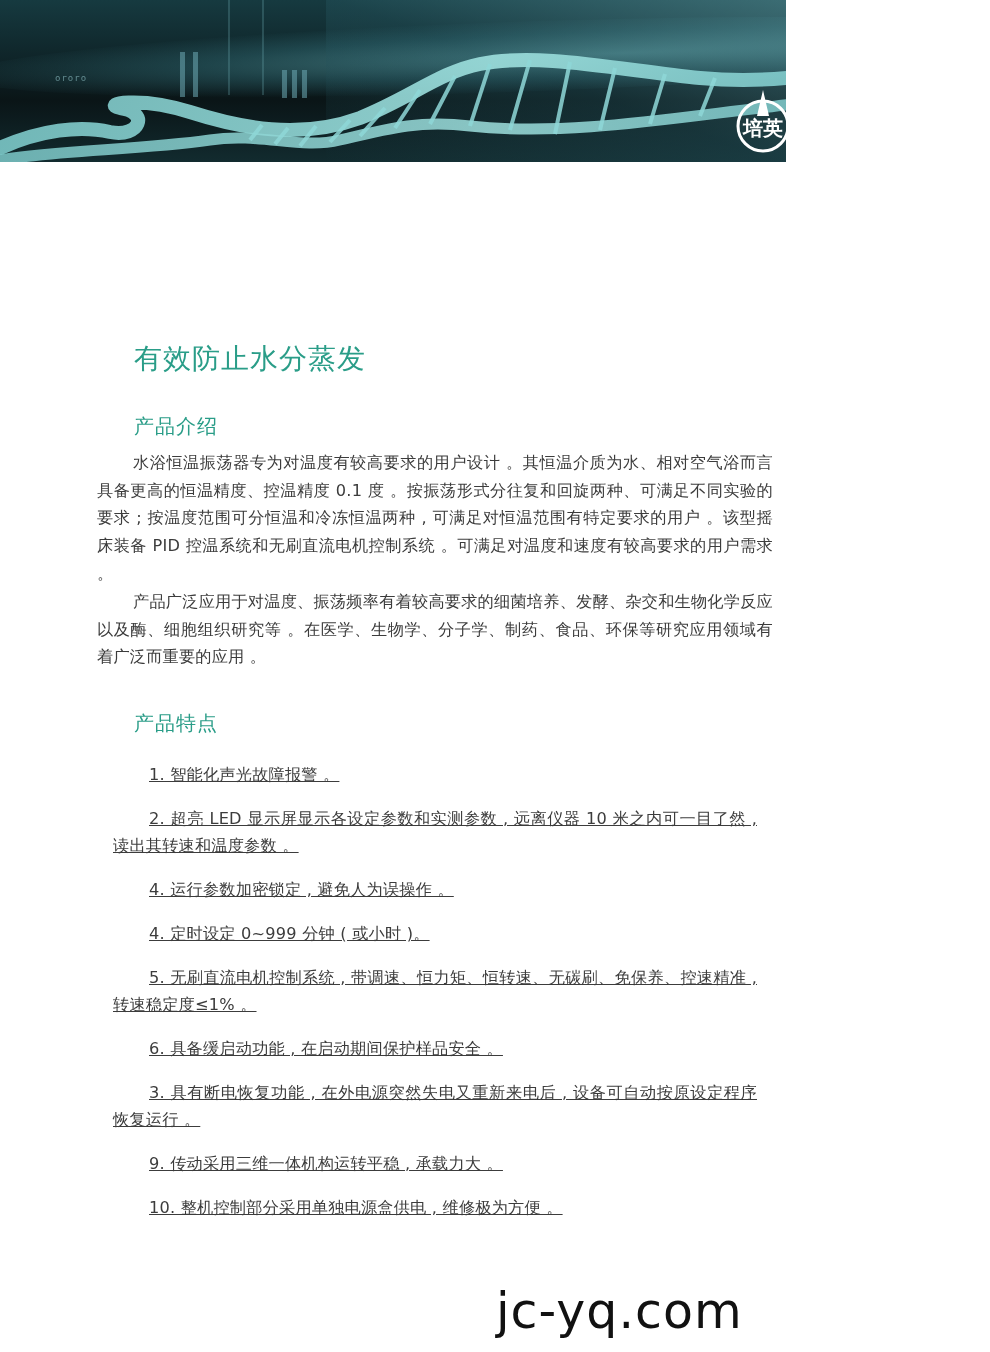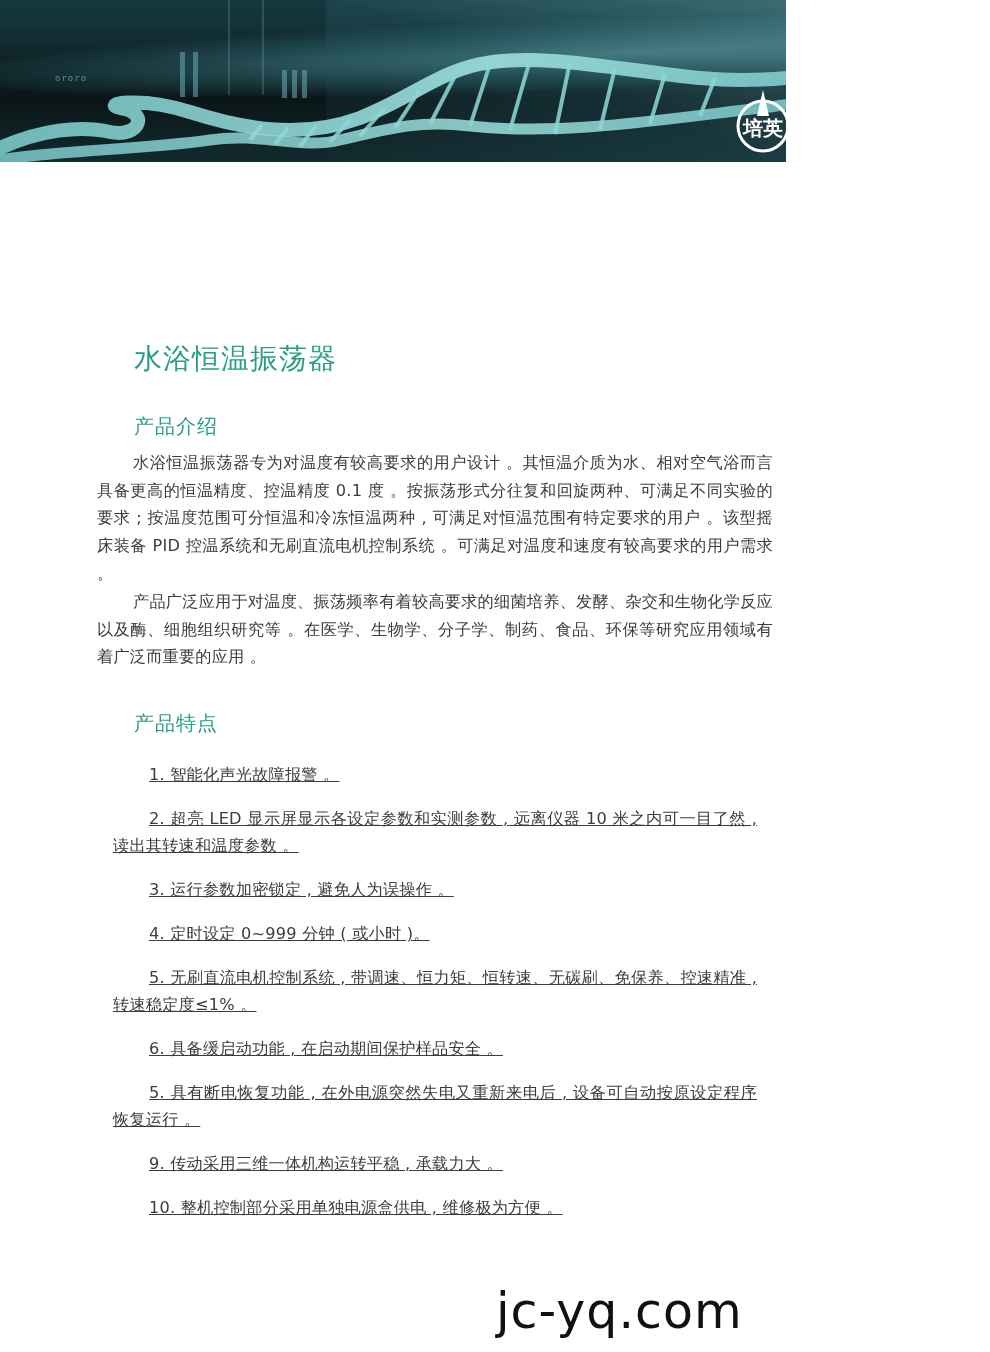--- a/index.html
+++ b/index.html
@@ -115,32 +115,32 @@
 
   <svg class="logo" viewBox="0 0 62 66">
     <circle cx="30" cy="38" r="25" fill="none" stroke="#ffffff" stroke-width="3"></circle>
     <path d="M30 2 L24 28 L36 28 Z" fill="#ffffff"></path>
     <text x="30" y="47" text-anchor="middle" font-size="20" font-weight="bold" fill="#ffffff" font-family="DejaVu Sans, sans-serif">培英</text>
     <text x="54" y="8" font-size="7" fill="#ffffff" font-family="DejaVu Sans, sans-serif">®</text>
   </svg>
   <div class="brand">苏州培英</div>
 </div>
 
-<h1 class="title">水浴恒温振荡器</h1>
+<h1 class="title">有效防止水分蒸发</h1>
 
 <h2 class="section-h" style="top:413px;">产品介绍</h2>
 <p class="para" style="top:449px;">水浴恒温振荡器专为对温度有较高要求的用户设计 。其恒温介质为水、相对空气浴而言具备更高的恒温精度、控温精度 0.1 度 。按振荡形式分往复和回旋两种、可满足不同实验的要求 ; 按温度范围可分恒温和冷冻恒温两种 , 可满足对恒温范围有特定要求的用户 。该型摇床装备 PID 控温系统和无刷直流电机控制系统 。可满足对温度和速度有较高要求的用户需求 。</p>
 <p class="para" style="top:588px;">产品广泛应用于对温度、振荡频率有着较高要求的细菌培养、发酵、杂交和生物化学反应以及酶、细胞组织研究等 。在医学、生物学、分子学、制药、食品、环保等研究应用领域有着广泛而重要的应用 。</p>
 
 <h2 class="section-h" style="top:710px;">产品特点</h2>
 <ul class="features">
   <li>1. 智能化声光故障报警 。</li>
   <li>2. 超亮 LED 显示屏显示各设定参数和实测参数 , 远离仪器 10 米之内可一目了然 , 读出其转速和温度参数 。</li>
-  <li>3. 运行参数加密锁定 , 避免人为误操作 。</li>
+  <li>4. 运行参数加密锁定 , 避免人为误操作 。</li>
   <li>4. 定时设定 0~999 分钟 ( 或小时 )。</li>
   <li>5. 无刷直流电机控制系统 , 带调速、恒力矩、恒转速、无碳刷、免保养、控速精准 , 转速稳定度≤1% 。</li>
   <li>6. 具备缓启动功能 , 在启动期间保护样品安全 。</li>
-  <li>5. 具有断电恢复功能 , 在外电源突然失电又重新来电后 , 设备可自动按原设定程序恢复运行 。</li>
+  <li>3. 具有断电恢复功能 , 在外电源突然失电又重新来电后 , 设备可自动按原设定程序恢复运行 。</li>
   <li>9. 传动采用三维一体机构运转平稳 , 承载力大 。</li>
   <li>10. 整机控制部分采用单独电源盒供电 , 维修极为方便 。</li>
 </ul>
 
 <div class="footer-url">jc-yq.com</div>
 
 </body></html>

